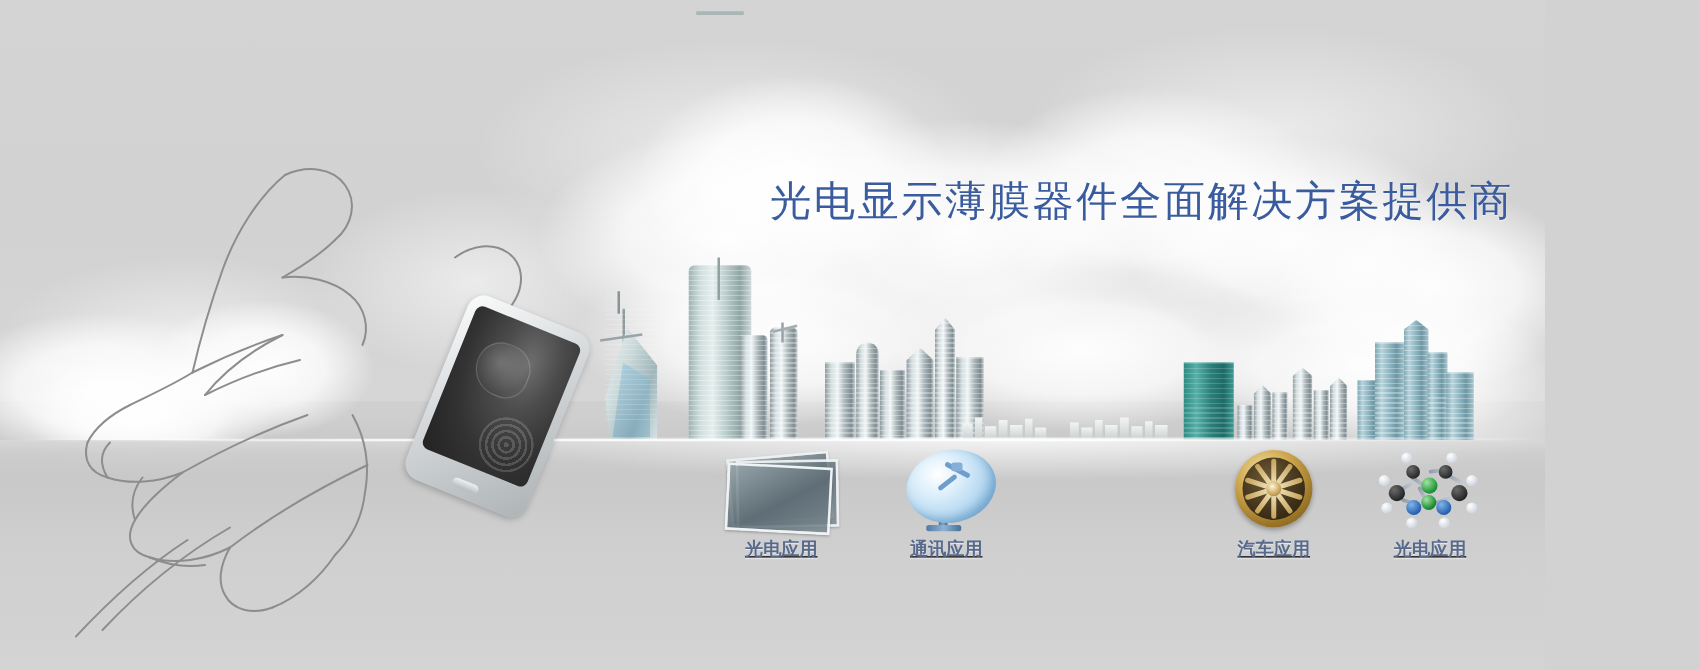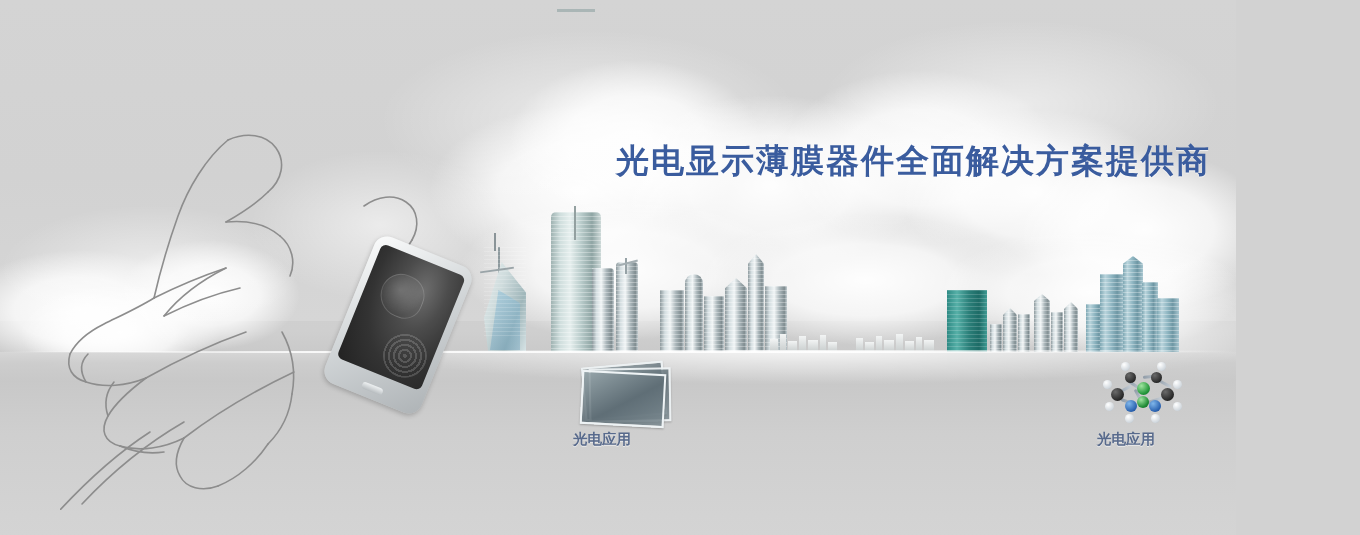--- a/index.html
+++ b/index.html
@@ -42,37 +42,37 @@
   }
   #groundsheen{
     position:absolute;left:380px;top:350px;width:860px;height:34px;
     background:radial-gradient(ellipse at 50% 0%,rgba(255,255,255,.75),rgba(255,255,255,0) 72%);
   }
 
   
   #title{
     position:absolute;left:616px;top:139px;
     font-size:33px;letter-spacing:2px;color:#3a5c9e;
-    font-weight:700;white-space:nowrap;
+    font-weight:400;white-space:nowrap;
     text-shadow:0 1px 1px rgba(255,255,255,.65);
   }
 
   
   .bld{position:absolute;bottom:0;}
   .glassA{background:linear-gradient(90deg,#9fb3b2 0%,#cfdedd 18%,#e6efee 38%,#b9cccb 60%,#8fa5a4 82%,#cdd9d8 100%);}
   .glassB{background:linear-gradient(90deg,#8e9a9e 0%,#d3dde0 20%,#f1f5f6 42%,#aab6ba 66%,#7f8c90 88%,#c2ccd0 100%);}
   .glassC{background:linear-gradient(90deg,#2e8a84 0%,#56b0a8 25%,#2b7f79 55%,#1d6b66 80%,#3f9a93 100%);}
   .glassD{background:linear-gradient(90deg,#7fa8b4 0%,#b9d4dc 22%,#8fb6c2 48%,#6e97a4 72%,#a8c6d0 100%);}
   .floors{position:absolute;inset:0;background:repeating-linear-gradient(180deg,rgba(255,255,255,.32) 0 1px,rgba(0,0,0,0) 1px 4px);}
 
   
   .lowrise{position:absolute;bottom:0;background:linear-gradient(180deg,#f2f4f4,#c8cdcd);}
 
   
-  .iconwrap{position:absolute;text-align:left;}
+  .iconwrap{position:absolute;text-align:center;text-decoration:underline;}
   .iconlabel{
     margin-top:6px;font-size:14.5px;color:#586a8c;white-space:nowrap;
     text-shadow:0 1px 0 rgba(255,255,255,.6);font-weight:600;
   }
   .iconart{position:relative;margin:0 auto;}
 
   
   .sheet{position:absolute;border:2px solid #eef3f5;
     background:linear-gradient(150deg,rgba(150,165,170,.85),rgba(95,110,118,.9) 55%,rgba(120,135,142,.85));
     box-shadow:0 1px 2px rgba(0,0,0,.25);}
@@ -335,22 +335,54 @@
 
     <div class="iconwrap" style="left:573px;top:362px;width:104px;">
       <div class="iconart" style="width:100px;height:62px;">
         <div class="sheet" style="left:8px;top:2px;width:78px;height:50px;transform:rotate(-5deg);opacity:.9;"></div>
         <div class="sheet" style="left:14px;top:6px;width:78px;height:50px;transform:rotate(-1deg);opacity:.94;"></div>
         <div class="sheet" style="left:6px;top:10px;width:80px;height:50px;transform:rotate(3deg);"></div>
       </div>
       <div class="iconlabel">光电应用</div>
     </div>
 
-
-
+    <div class="iconwrap" style="left:707px;top:358px;width:100px;">
+      <div class="iconart" style="width:96px;height:66px;">
+        <div class="dishPole" style="left:42px;top:40px;height:26px;"></div>
+        <div style="position:absolute;left:32px;top:62px;width:28px;height:5px;border-radius:2px;background:linear-gradient(90deg,#4e7aa6,#8fb2d2,#46709a);"></div>
+        <div class="dish" style="left:16px;top:2px;"></div>
+        <div class="dishArm" style="left:46px;top:16px;width:22px;height:4px;border-radius:2px;transform:rotate(28deg);background:#6f9ecb;"></div>
+        <div class="dishArm" style="left:40px;top:26px;width:18px;height:4px;border-radius:2px;transform:rotate(-38deg);background:#6f9ecb;"></div>
+        <div class="dishArm" style="left:52px;top:12px;width:9px;height:7px;border-radius:2px;background:#87aed6;"></div>
+      </div>
+      <div class="iconlabel">通讯应用</div>
+    </div>
+
+
+    <div class="iconwrap" style="left:972px;top:358px;width:94px;">
+      <div class="iconart" style="width:90px;height:66px;">
+        <div class="wheelOuter" style="left:14px;top:2px;width:62px;height:62px;
+             background:radial-gradient(circle at 38% 30%,#f6e7b0,#cfa84f 38%,#9b7628 70%,#6d5119 100%);"></div>
+        <div class="wheelInner" style="left:20px;top:8px;width:50px;height:50px;"></div>
+        <div style="position:absolute;left:20px;top:8px;width:50px;height:50px;">
+          <div class="spoke" style="height:24px;transform:translate(-50%,0) rotate(0deg);"></div>
+          <div class="spoke" style="height:24px;transform:translate(-50%,0) rotate(36deg);"></div>
+          <div class="spoke" style="height:24px;transform:translate(-50%,0) rotate(72deg);"></div>
+          <div class="spoke" style="height:24px;transform:translate(-50%,0) rotate(108deg);"></div>
+          <div class="spoke" style="height:24px;transform:translate(-50%,0) rotate(144deg);"></div>
+          <div class="spoke" style="height:24px;transform:translate(-50%,0) rotate(180deg);"></div>
+          <div class="spoke" style="height:24px;transform:translate(-50%,0) rotate(216deg);"></div>
+          <div class="spoke" style="height:24px;transform:translate(-50%,0) rotate(252deg);"></div>
+          <div class="spoke" style="height:24px;transform:translate(-50%,0) rotate(288deg);"></div>
+          <div class="spoke" style="height:24px;transform:translate(-50%,0) rotate(324deg);"></div>
+        </div>
+        <div class="hub" style="left:39px;top:27px;width:12px;height:12px;"></div>
+      </div>
+      <div class="iconlabel">汽车应用</div>
+    </div>
 
     <div class="iconwrap" style="left:1097px;top:358px;width:94px;">
       <div class="iconart" style="width:90px;height:66px;">
         <div class="bond" style="left:18px;top:34px;width:16px;transform:rotate(-28deg);"></div>
         <div class="bond" style="left:30px;top:22px;width:16px;transform:rotate(34deg);"></div>
         <div class="bond" style="left:44px;top:18px;width:16px;transform:rotate(-6deg);"></div>
         <div class="bond" style="left:58px;top:20px;width:16px;transform:rotate(28deg);"></div>
         <div class="bond" style="left:22px;top:40px;width:18px;transform:rotate(18deg);"></div>
         <div class="bond" style="left:46px;top:44px;width:18px;transform:rotate(-18deg);"></div>
         <div class="bond" style="left:36px;top:30px;width:14px;transform:rotate(62deg);"></div>

